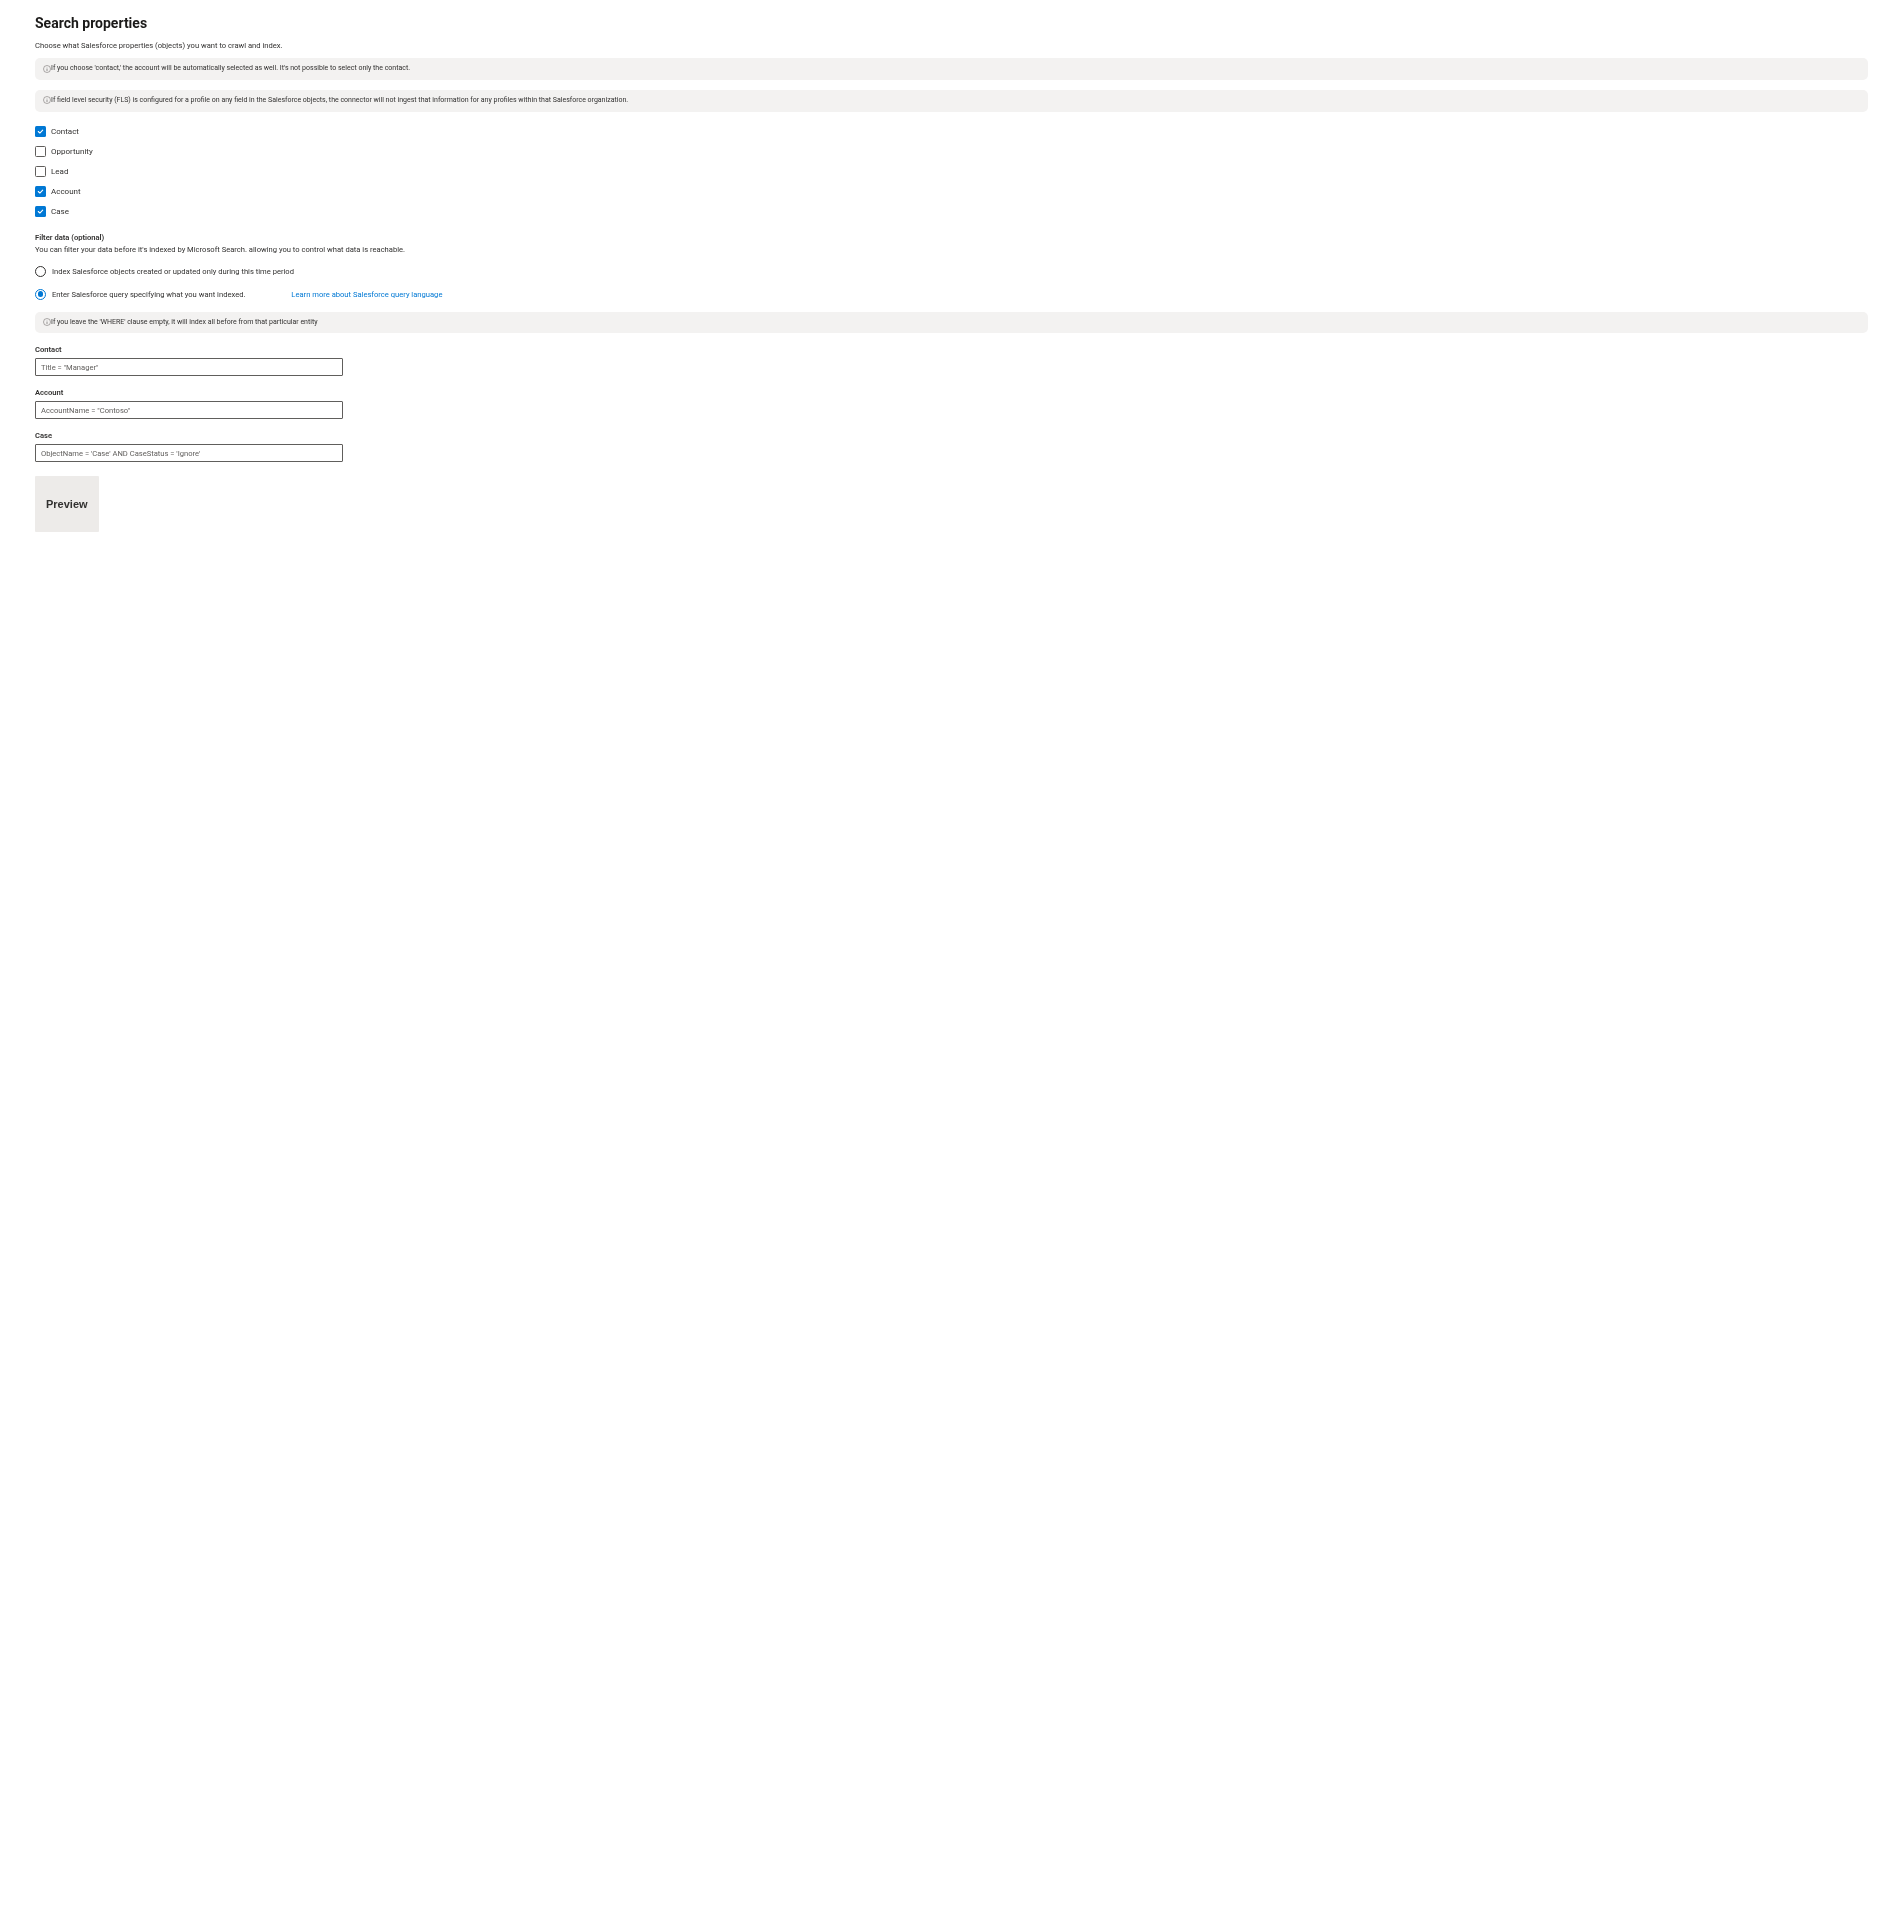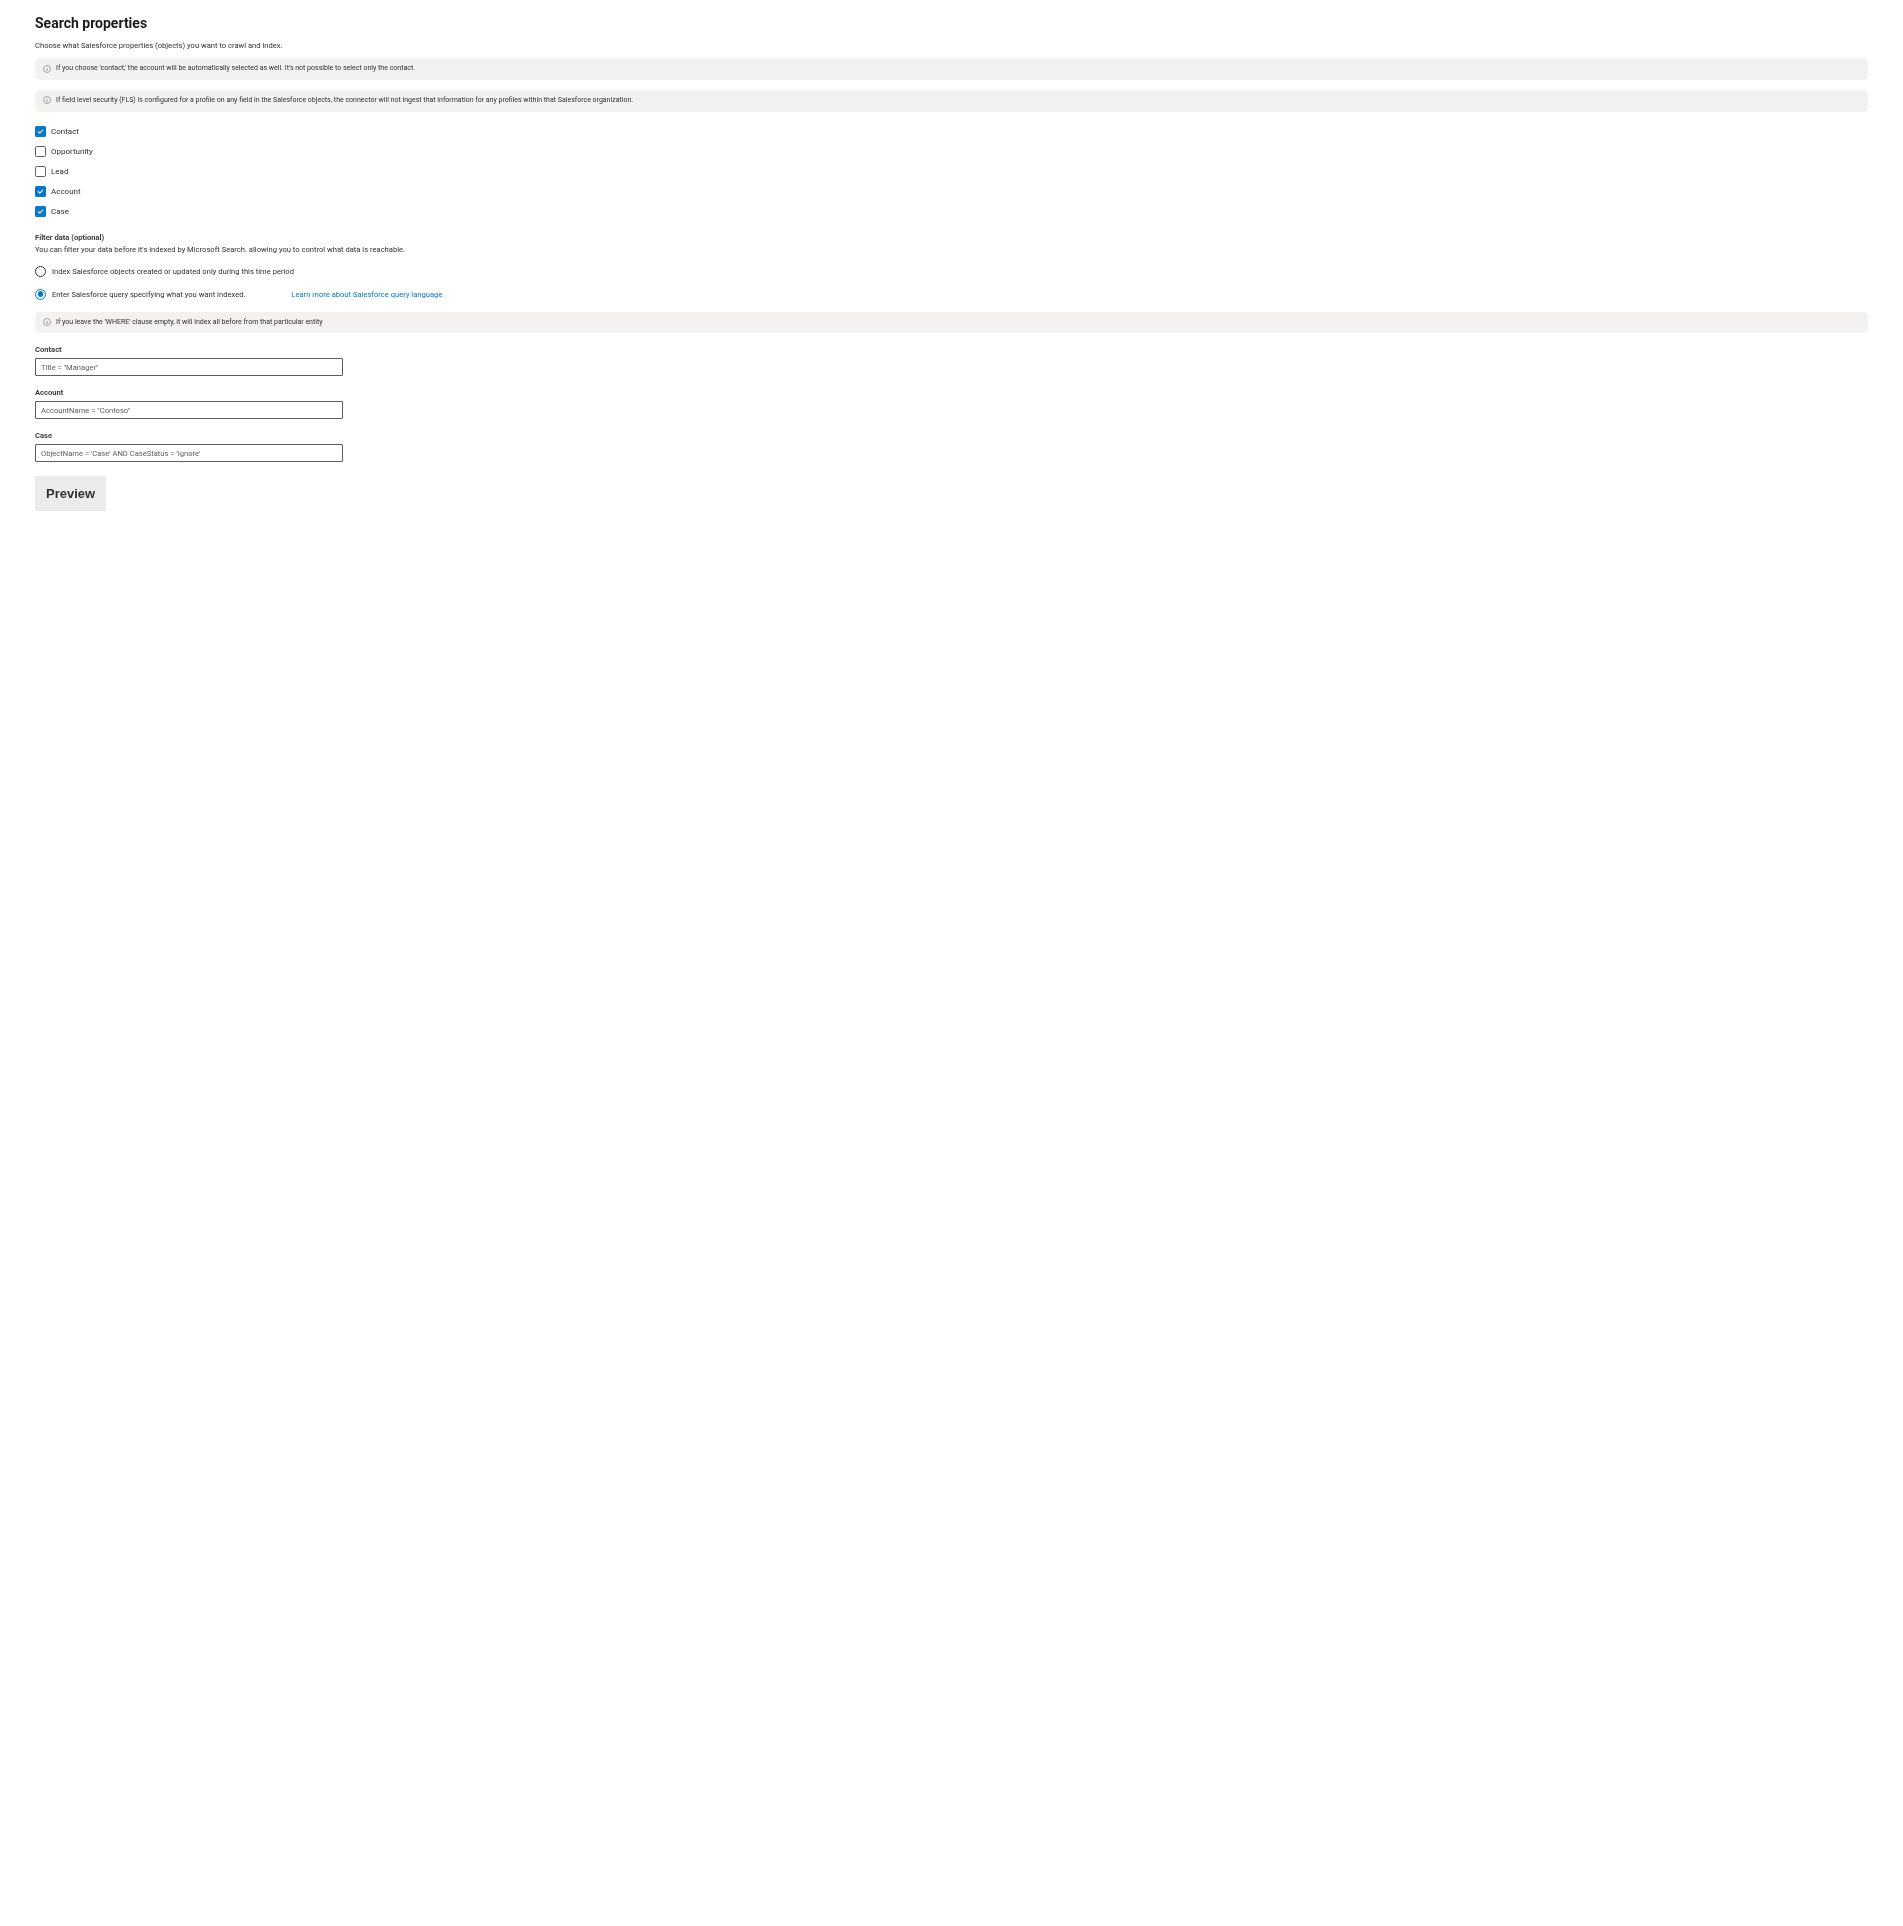--- a/index.html
+++ b/index.html
@@ -24,21 +24,20 @@
       font-size: 7.6px;
       color: #323130;
       margin-bottom: 8px;
     }
     .info-banner {
       background: #f3f2f1;
       padding: 6px 8px;
       margin-bottom: 6px;
       display: flex;
       align-items: flex-start;
-      gap: 5px;
       border-radius: 5px;
     }
     .info-icon {
       flex-shrink: 0;
       width: 8px;
       height: 8px;
       margin-top: 0.5px;
     }
     .info-icon svg {
       width: 8px;
@@ -152,22 +151,22 @@
       font-size: 7.6px;
       color: #605e5c;
       border: 0.5px solid #605e5c;
       border-radius: 1px;
       background: #fff;
       font-family: inherit;
     }
     .preview-btn {
       background: #edebe9;
       border: none;
-      padding: 10px 11px;
-      font-size: 13px;
+      padding: 22px 11px;
+      font-size: 11px;
       font-weight: 600;
       color: #323130;
       cursor: pointer;
       border-radius: 1px;
       margin-top: 2px;
     }
     .banner-gap {
       height: 4px;
     }
   </style>

